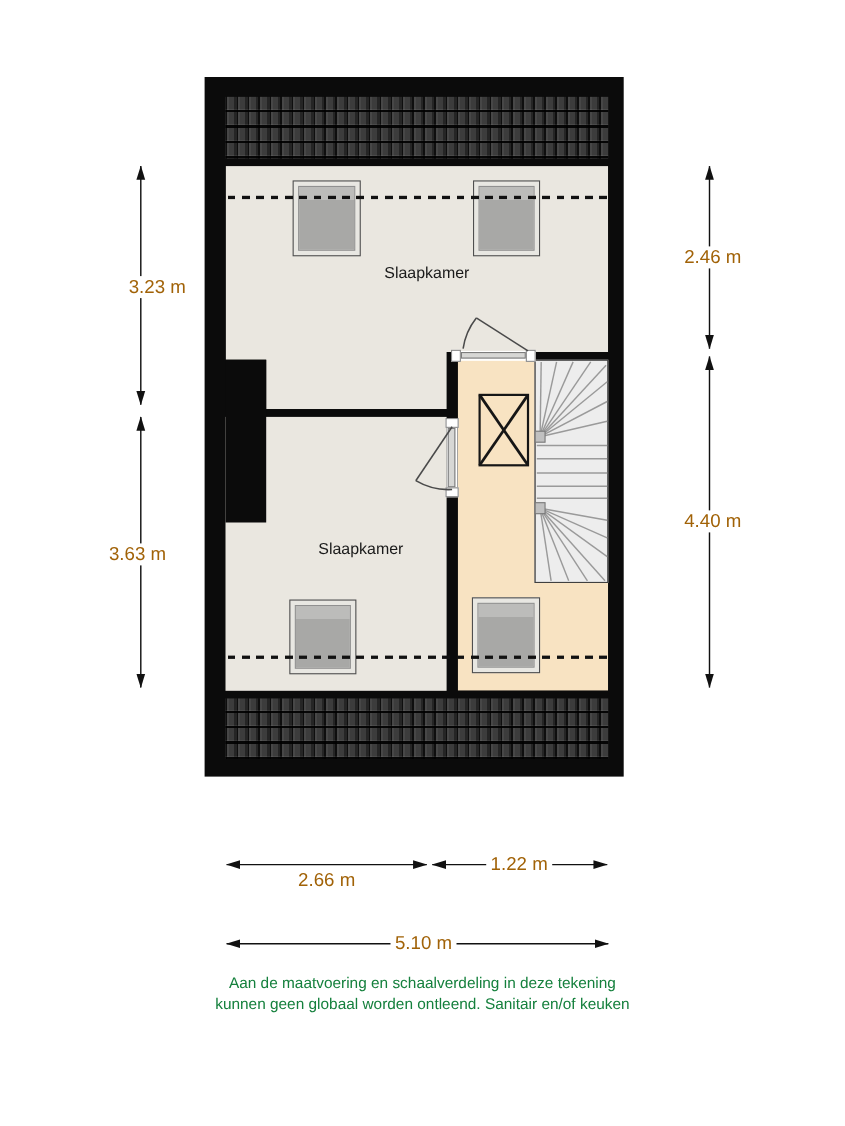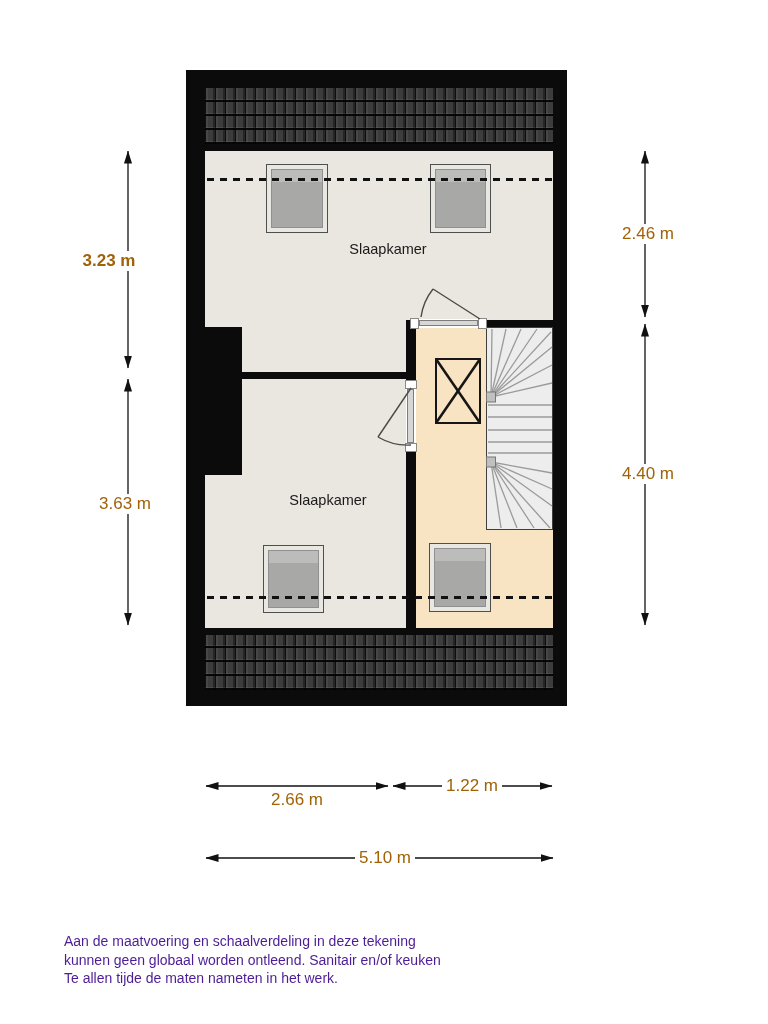--- a/index.html
+++ b/index.html
@@ -30,22 +30,22 @@
   .stairs{background:var(--stair-fill);border:1.5px solid #3f3f3f;box-sizing:border-box;}
   .window{border:1.5px solid #4f4f4f;background:var(--window-frame);box-sizing:border-box;}
   .window .glass{position:absolute;inset:4px;border:1px solid #909090;
     background:linear-gradient(180deg,#bcbcba 0 12px, var(--window-glass) 12px);}
   .xbox{border:2.5px solid #161616;box-sizing:border-box;background:transparent;}
   .dash{height:3px;background-image:repeating-linear-gradient(90deg,var(--dash-line) 0 7px, transparent 7px 13px);}
   .jamb{background:#ffffff;border:1px solid #8a8a8a;box-sizing:border-box;}
   .leaf{background:#d7d7d5;border:1px solid #7d7d7d;box-sizing:border-box;}
   .roomlabel{font-size:14.5px;color:#1a1a1a;transform:translate(-50%,-50%);white-space:nowrap;}
   .dimlabel{font-size:17px;color:#a16207;background:#fff;padding:0 4px;transform:translate(-50%,-50%);white-space:nowrap;}
-  .disclaimer{left:384px;top:884px;transform:translateX(-50%);width:640px;
-    font-size:14px;line-height:18.5px;color:#4c1d95;margin-top:48px;}
+  .disclaimer{left:384px;top:884px;transform:translateX(-50%);width:640px;text-align:center;
+    font-size:14px;line-height:18.5px;color:#15803d;}
   svg.overlay{position:absolute;left:0;top:0;z-index:5;pointer-events:none;}
   .z1{z-index:1}.z2{z-index:2}.z3{z-index:3}.z4{z-index:4}.z6{z-index:6}
 </style>
 </head>
 <body>
 
 <div class="canvas">
 
   <div class="abs wall z1" style="left:186px;top:70px;width:381px;height:636px;"></div>
 
@@ -150,27 +150,26 @@
       <line x1="645" y1="324" x2="645" y2="625" marker-start="url(#arr)" marker-end="url(#arr)"></line>
       <line x1="206" y1="786" x2="388" y2="786" marker-start="url(#arr)" marker-end="url(#arr)"></line>
       <line x1="393" y1="786" x2="552" y2="786" marker-start="url(#arr)" marker-end="url(#arr)"></line>
       <line x1="206" y1="858" x2="553" y2="858" marker-start="url(#arr)" marker-end="url(#arr)"></line>
     </g>
   </svg>
 
   <div class="abs roomlabel z6" style="left:388px;top:249px;">Slaapkamer</div>
   <div class="abs roomlabel z6" style="left:328px;top:500px;">Slaapkamer</div>
 
-  <div class="abs dimlabel z6" style="left:109px;top:261px;font-weight:bold;">3.23 m</div>
+  <div class="abs dimlabel z6" style="left:143px;top:261px;">3.23 m</div>
   <div class="abs dimlabel z6" style="left:125px;top:504px;">3.63 m</div>
   <div class="abs dimlabel z6" style="left:648px;top:234px;">2.46 m</div>
   <div class="abs dimlabel z6" style="left:648px;top:474px;">4.40 m</div>
   <div class="abs dimlabel z6" style="left:297px;top:800px;text-align:center;">2.66 m</div>
   <div class="abs dimlabel z6" style="left:472px;top:786px;">1.22 m</div>
   <div class="abs dimlabel z6" style="left:385px;top:858px;">5.10 m</div>
 
   <div class="abs disclaimer z6">
     <div>Aan de maatvoering en schaalverdeling in deze tekening</div>
     <div>kunnen geen globaal worden ontleend. Sanitair en/of keuken</div>
-    <div>Te allen tijde de maten nameten in het werk.</div>
   </div>
 
 </div>
 
 </body></html>

